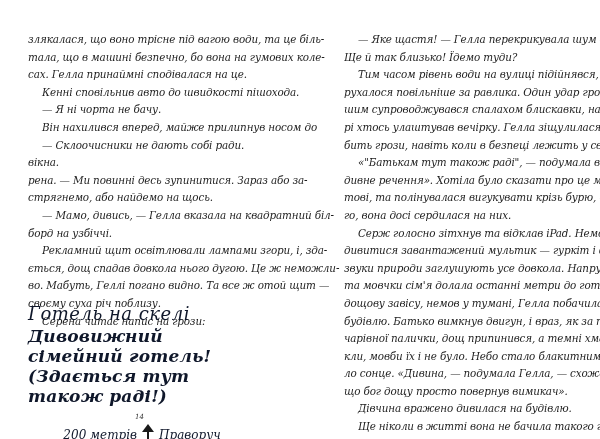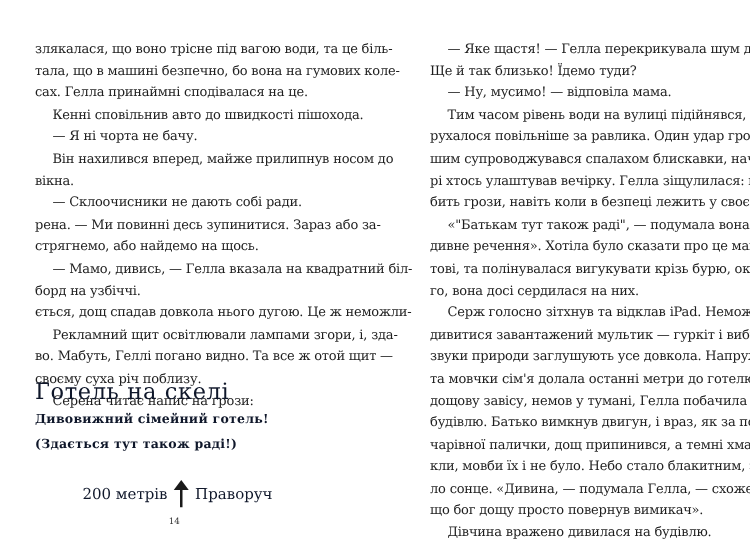--- a/index.html
+++ b/index.html
@@ -13,20 +13,21 @@
       position: relative;
       overflow: hidden;
       font-family: "DejaVu Serif", "Liberation Serif", serif;
       color: #1e1e1e;
     }
     .spread {
       position: absolute;
       left: 0; top: 0;
       width: 580px; height: 439px;
       background: #ffffff;
+      font-style: italic;
     }
     .page {
       position: absolute;
       top: 31px;
       font-size: 10.4px;
       line-height: 17.6px;
       letter-spacing: -0.15px;
     }
     .page-left {
       left: 28px;
@@ -56,21 +57,21 @@
       font-family: "DejaVu Serif", "Liberation Serif", serif;
       color: #0f172a;
     }
     .sign-title {
       font-size: 18px;
       line-height: 24px;
       letter-spacing: 0.5px;
       font-weight: normal;
     }
     .sign-sub {
-      font-size: 10px;
+      font-size: 17px;
       line-height: 20px;
       font-weight: bold;
       letter-spacing: 0.2px;
     }
     .sign-direction {
       margin-top: 18px;
       font-size: 12px;
       line-height: 20px;
       display: flex;
       justify-content: center;
@@ -98,28 +99,28 @@
 
 <div class="spread">
 
   <div class="page page-left">
     <span class="line">злякалася, що воно трісне під вагою води, та це біль-</span>
     <span class="line">тала, що в машині безпечно, бо вона на гумових коле-</span>
     <span class="line last">сах. Гелла принаймні сподівалася на це.</span>
     <span class="line indent last">Кенні сповільнив авто до швидкості пішохода.</span>
     <span class="line indent last">— Я ні чорта не бачу.</span>
     <span class="line indent">Він нахилився вперед, майже прилипнув носом до</span>
+    <span class="line indent last">— Склоочисники не дають собі ради.</span>
     <span class="line last">вікна.</span>
-    <span class="line indent last">— Склоочисники не дають собі ради.</span>
     <span class="line">рена. — Ми повинні десь зупинитися. Зараз або за-</span>
     <span class="line last">стрягнемо, або найдемо на щось.</span>
     <span class="line indent">— Мамо, дивись, — Гелла вказала на квадратний біл-</span>
     <span class="line last">борд на узбіччі.</span>
+    <span class="line indent">Рекламний щит освітлювали лампами згори, і, зда-</span>
     <span class="line">ється, дощ спадав довкола нього дугою. Це ж неможли-</span>
-    <span class="line indent">Рекламний щит освітлювали лампами згори, і, зда-</span>
     <span class="line">во. Мабуть, Геллі погано видно. Та все ж отой щит —</span>
     <span class="line last">своєму суха річ поблизу.</span>
     <span class="line indent last">Серена читає напис на грози:</span>
   </div>
 
   <div class="sign">
     <div class="sign-title">Готель на скелі</div>
     <div class="sign-sub">Дивовижний сімейний готель!</div>
     <div class="sign-sub">(Здається тут також раді!)</div>
     <div class="sign-direction">
@@ -132,21 +133,20 @@
       </span>
       <span>Праворуч</span>
     </div>
   </div>
 
   <div class="page-number">14</div>
 
   <div class="page page-right">
     <span class="line indent">— Яке щастя! — Гелла перекрикувала шум дощу. —</span>
     <span class="line last">Ще й так близько! Їдемо туди?</span>
-    <span class="line indent last">— Ну, мусимо! — відповіла мама.</span>
     <span class="line indent">Тим часом рівень води на вулиці підійнявся, їхнє авто</span>
     <span class="line">рухалося повільніше за равлика. Один удар грому за ін-</span>
     <span class="line">шим супроводжувався спалахом блискавки, наче там уго-</span>
     <span class="line">рі хтось улаштував вечірку. Гелла зіщулилася: вона не лю-</span>
     <span class="line last">бить грози, навіть коли в безпеці лежить у своєму ліжку.</span>
     <span class="line indent">«"Батькам тут також раді", — подумала вона, — яке</span>
     <span class="line">дивне речення». Хотіла було сказати про це мамі й та-</span>
     <span class="line">тові, та полінувалася вигукувати крізь бурю, окрім то-</span>
     <span class="line last">го, вона досі сердилася на них.</span>
     <span class="line indent">Серж голосно зітхнув та відклав iPad. Неможливо</span>

